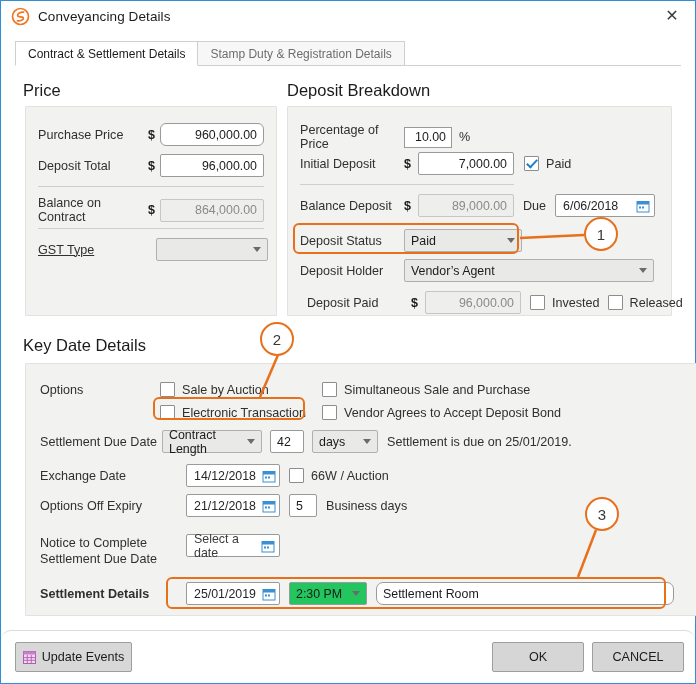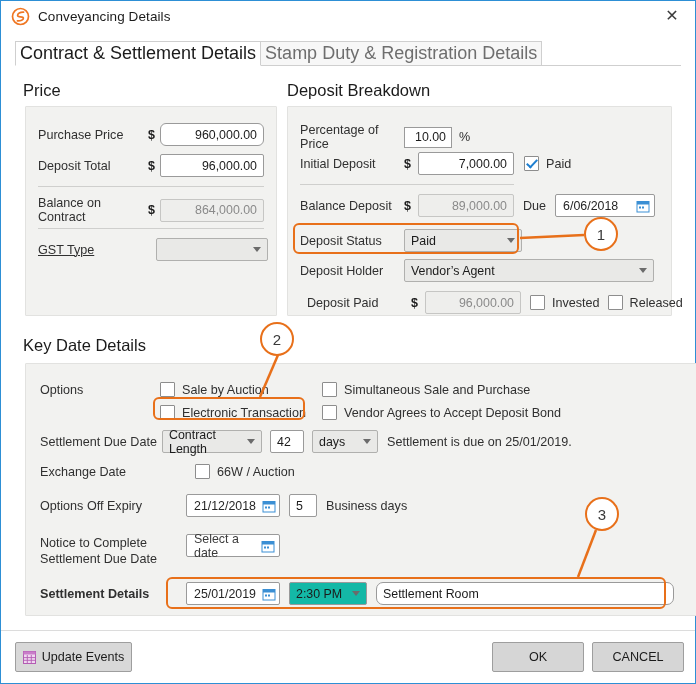--- a/index.html
+++ b/index.html
@@ -50,23 +50,23 @@
   .tabbar{
     position:relative;
     height:26px;
     margin:8px 0 0 14px;
     display:flex;
     align-items:flex-end;
   }
   .tab{
     height:25px;
     box-sizing:border-box;
-    padding:0 4px;
+    padding:0 12px;
     display:flex;align-items:center;
-    font-size:18px;
+    font-size:12px;
     border:1px solid #cfcfcf;
     background:#f7f7f7;
     color:#6e6e6e;
     cursor:pointer;
     margin-right:-1px;
   }
   .tab.active{
     background:#ffffff;
     color:#1b1b1b;
     border-bottom:1px solid #ffffff;
@@ -159,20 +159,21 @@
     transform:rotate(43deg);
   }
   .cb-lbl{margin-left:7px;font-size:12.6px;color:#303030;}
   .hr{height:1px;background:#cfcfcd;}
   
   .footer{
     position:absolute;left:0;right:0;bottom:0;
     height:52px;
     background:#ffffff;
     border-top:1px solid #dcdcdc;
+    border-radius:10px;
   }
   .btn{
     box-sizing:border-box;
     height:30px;
     border:1px solid #9e9e9e;
     background:#d6d6d6;
     font-size:12.6px;
     color:#1b1b1b;
     display:flex;align-items:center;justify-content:center;
     border-radius:2px;
@@ -356,20 +357,29 @@
       <span class="inp" style="width:34px;margin-left:8px;">42</span>
       <span class="sel" style="width:66px;margin-left:8px;">
         <span>days</span>
         <span class="caret"></span>
       </span>
       <span class="lbl" style="margin-left:9px;">Settlement is due on 25/01/2019.</span>
     </div>
 
     <div class="row" style="position:absolute;left:14px;top:100px;">
       <span class="lbl" style="width:146px;">Exchange Date</span>
+      <span class="datebox" style="width:94px;">
+        <span>14/12/2018</span>
+        <svg class="cal" width="14" height="14" viewBox="0 0 14 14">
+          <rect x="1" y="2.5" width="12" height="10.5" fill="none" stroke="#3b8fd4" stroke-width="1"></rect>
+          <rect x="1" y="2.5" width="12" height="3" fill="#3b8fd4"></rect>
+          <rect x="3" y="7.5" width="2" height="2" fill="#3b8fd4"></rect>
+          <rect x="6" y="7.5" width="2" height="2" fill="#3b8fd4"></rect>
+        </svg>
+      </span>
       <span class="cb" style="margin-left:9px;"></span>
       <span class="cb-lbl">66W / Auction</span>
     </div>
 
     <div class="row" style="position:absolute;left:14px;top:130px;">
       <span class="lbl" style="width:146px;">Options Off Expiry</span>
       <span class="datebox" style="width:94px;">
         <span>21/12/2018</span>
         <svg class="cal" width="14" height="14" viewBox="0 0 14 14">
           <rect x="1" y="2.5" width="12" height="10.5" fill="none" stroke="#3b8fd4" stroke-width="1"></rect>
@@ -402,21 +412,21 @@
       <span class="lbl" style="width:146px;font-weight:bold;">Settlement Details</span>
       <span class="datebox" style="width:94px;">
         <span>25/01/2019</span>
         <svg class="cal" width="14" height="14" viewBox="0 0 14 14">
           <rect x="1" y="2.5" width="12" height="10.5" fill="none" stroke="#3b8fd4" stroke-width="1"></rect>
           <rect x="1" y="2.5" width="12" height="3" fill="#3b8fd4"></rect>
           <rect x="3" y="7.5" width="2" height="2" fill="#3b8fd4"></rect>
           <rect x="6" y="7.5" width="2" height="2" fill="#3b8fd4"></rect>
         </svg>
       </span>
-      <span class="sel" style="width:78px;margin-left:9px;background:#14b8a6;border-color:#9a9a9a;">
+      <span class="sel" style="width:78px;margin-left:9px;background:#22c55e;border-color:#9a9a9a;">
         <span>2:30 PM</span>
         <span class="caret"></span>
       </span>
       <span class="inp" style="width:298px;margin-left:9px;border-radius:7px;">Settlement Room</span>
     </div>
   </div>
 
   <div class="hl" style="left:292px;top:222px;width:226px;height:31px;"></div>
   <div class="hl" style="left:152px;top:396px;width:152px;height:23px;"></div>
   <div class="hl" style="left:165px;top:576px;width:500px;height:32px;"></div>

